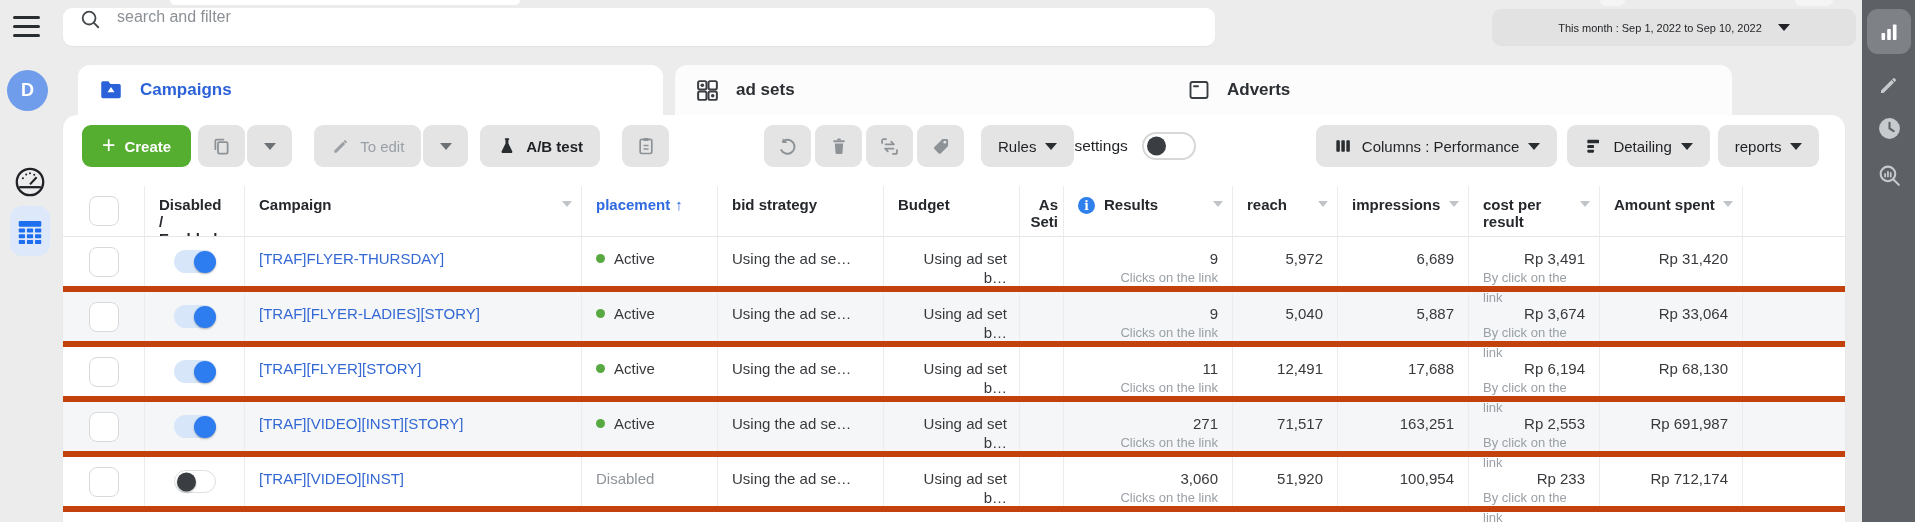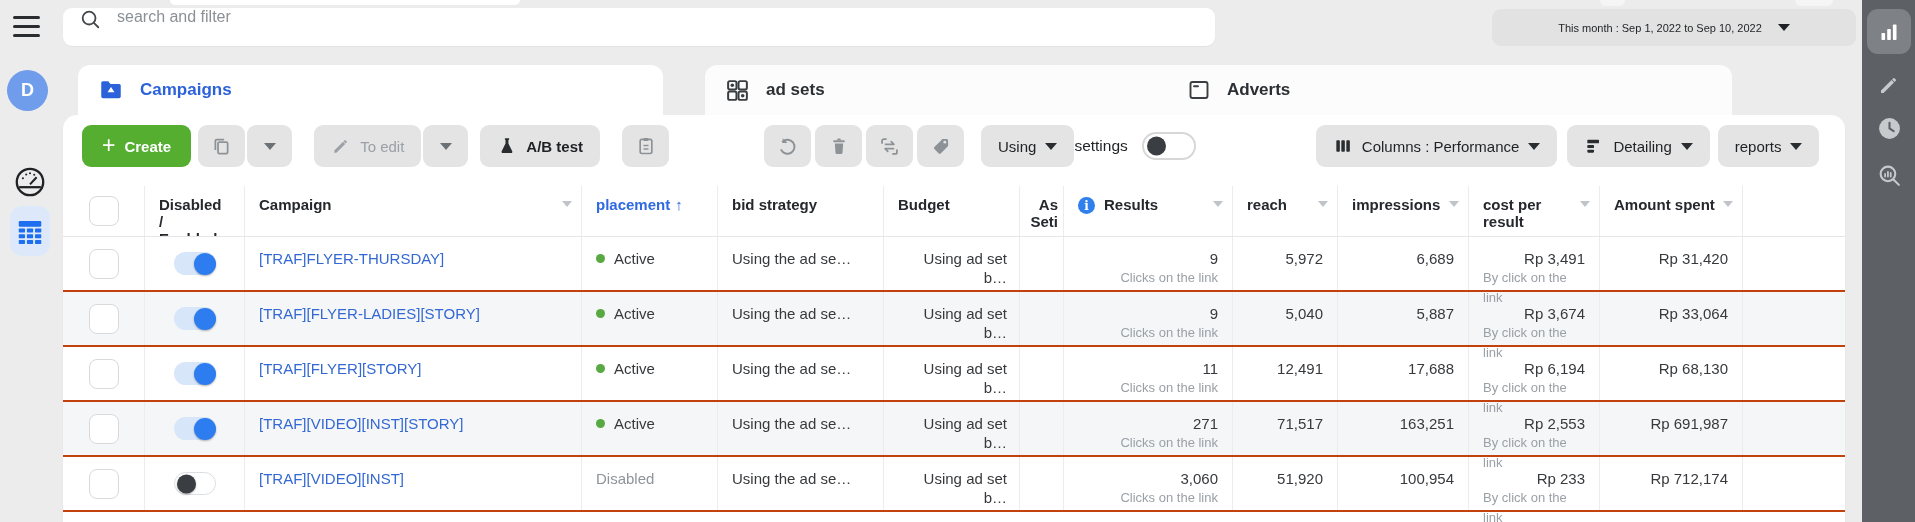--- a/index.html
+++ b/index.html
@@ -45,21 +45,21 @@
     font-size: 11px; color: #1f2124; cursor: pointer; }
   .caret { width: 0; height: 0; border-left: 6px solid transparent; border-right: 6px solid transparent;
     border-top: 7px solid currentColor; display: inline-block; }
   .date-chip .caret { margin-left: 16px; }
 
   
   .tab { position: absolute; top: 65px; height: 50px; background: #fcfcfc;
     border-radius: 12px 12px 0 0; display: flex; align-items: center; padding-left: 20px; gap: 16px;
     font-size: 17px; font-weight: 700; color: #2c2f33; cursor: pointer; }
   .tab-campaigns { left: 78px; width: 585px; background: #fff; color: #2b62d9; }
-  .tab-adsets { left: 705px; width: 524px; }
+  .tab-adsets { left: 675px; width: 524px; }
   .tab-adverts { left: 1167px; width: 565px; }
 
   
   .panel { position: absolute; left: 63px; top: 115px; width: 1782px; height: 407px;
     background: #fff; border-radius: 14px 14px 0 0; overflow: hidden;
     box-shadow: 0 1px 2px rgba(0,0,0,.05); }
 
   
   .toolbar { height: 71px; display: flex; align-items: flex-start; padding: 10px 80px 0 19px; }
   .btn { height: 42px; border: none; border-radius: 9px; background: #e4e4e4;
@@ -91,21 +91,21 @@
   .th-placement { color: #2f6ae0; }
   .th-placement .up::before { content: "\2191"; font-weight: 700; margin-left: 5px; }
   .th-toggle span { display: block; width: 59px; line-height: 17px; white-space: normal; }
   .th-asset { justify-content: flex-end; text-align: right; padding-right: 5px; padding-left: 2px; }
   .th-asset span { display: block; line-height: 17px; }
   .info-icon { width: 17px; height: 17px; border-radius: 50%; background: #2f80ed; color: #fff;
     display: inline-flex; align-items: center; justify-content: center;
     font-size: 12px; font-weight: 700; margin-right: 9px; margin-top: 1px; flex: 0 0 auto; font-family: "DejaVu Serif", serif; }
   .info-icon::before { content: "i"; }
 
-  .trow { display: flex; height: 55px; border-bottom: 2px solid #c2410c; background: #fff; }
+  .trow { display: flex; height: 55px; border-bottom: 6px solid #c2410c; background: #fff; }
   .trow.alt { background: #f5f6f8; }
   .td { border-right: 1px solid #ececec; padding: 12px 12px 0 14px; display: flex; align-items: flex-start; }
   .td.cc { align-items: center; justify-content: center; padding: 0; }
   .td.num { flex-direction: column; align-items: flex-end; padding-right: 14px; }
   .w-check { width: 82px; } .w-toggle { width: 100px; } .w-campaign { width: 337px; }
   .w-placement { width: 136px; } .w-bid { width: 166px; } .w-budget { width: 136px; }
   .w-asset { width: 44px; } .w-results { width: 169px; } .w-reach { width: 105px; }
   .w-impr { width: 131px; } .w-cpr { width: 131px; } .w-spent { width: 143px; }
   .w-extra { flex: 1; border-right: none; }
 
@@ -275,21 +275,21 @@
           <path d="M16.5 14.5H7l3 3"></path>
         </svg>
       </button>
       <button class="btn icon-only ml4">
         <svg width="20" height="20" viewBox="0 0 24 24">
           <path d="M12.6 3.5h6.2c.9 0 1.7.8 1.7 1.7v6.2c0 .5-.2.9-.5 1.2l-8.3 8.3c-.7.7-1.7.7-2.4 0l-5.2-5.2c-.7-.7-.7-1.7 0-2.4l8.3-8.3c.3-.3.7-.5 1.2-.5z" fill="#8d9297"></path>
           <circle cx="16.6" cy="7.4" r="1.7" fill="#e4e4e4"></circle>
         </svg>
       </button>
       <button class="btn darkcaret ml17">
-        <span>Using</span>
+        <span>Rules</span>
         <span class="caret"></span>
       </button>
 
       <div class="settings-wrap">
         <span class="settings-label">settings</span>
         <div class="big-toggle">
             <div class="bknob"></div>
           </div>
       </div>
 

